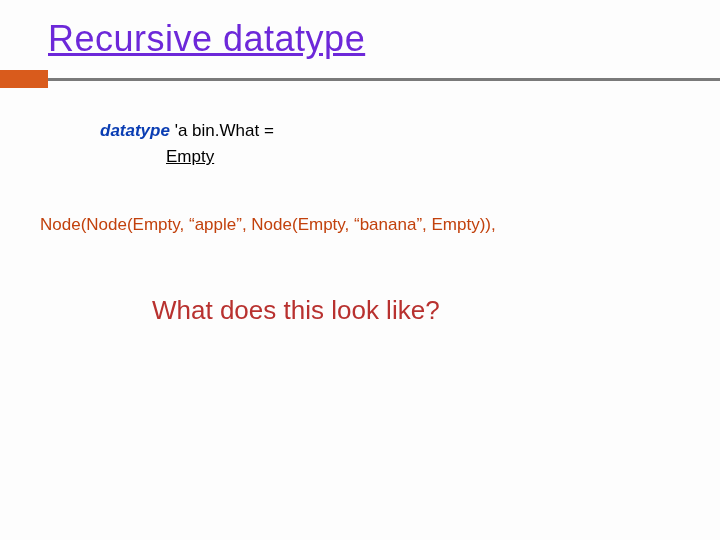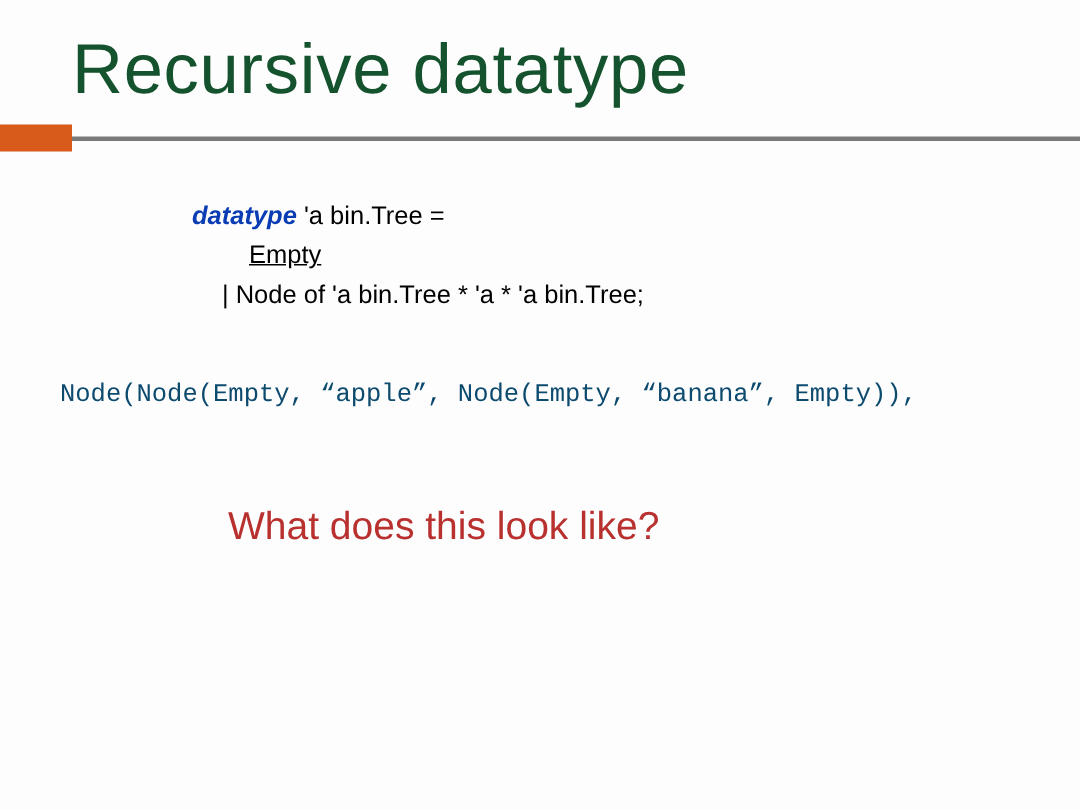--- a/index.html
+++ b/index.html
@@ -8,24 +8,25 @@
     height: 540px;
     background: #fdfdfd;
     font-family: Arial, sans-serif;
     position: relative;
     overflow: hidden;
   }
   .title-area {
     padding: 18px 0 10px 48px;
   }
   .title {
-    font-size: 47px;
+    font-size: 36px;
     font-weight: normal;
-    color: #14532d;
+    color: #6d28d9;
     letter-spacing: 0.5px;
+    text-decoration: underline;
   }
   .divider-row {
     display: flex;
     align-items: center;
     width: 100%;
   }
   .accent-block {
     width: 48px;
     height: 18px;
     background: #d95b1c;
@@ -39,30 +40,29 @@
     padding: 30px 0 0 100px;
     font-family: Verdana, Geneva, sans-serif;
     font-size: 17px;
     line-height: 1.55;
     color: #000;
   }
   .code-block .kw {
     color: #0a3db3;
     font-style: italic;
     font-weight: 600;
-    margin-left: 28px;
   }
   .code-block .line2 { padding-left: 66px; text-decoration: underline; }
   .code-block .line3 { padding-left: 48px; }
   .example-block {
     padding: 42px 0 0 40px;
-    font-family: Liberation Mono, monospace;
+    font-family: Liberation Sans, sans-serif;
     font-size: 17px;
     line-height: 1.45;
-    color: #0c4a6e;
+    color: #c2410c;
   }
   .example-block .indent { padding-left: 48px; }
   .question {
     padding: 58px 0 0 152px;
     font-size: 26px;
     color: #b8312f;
   }
 </style>
 </head>
 <body>
@@ -71,23 +71,22 @@
   <h1 class="title">Recursive datatype</h1>
 </div>
 
 <div class="divider-row">
   <div class="accent-block"></div>
   <div class="divider-line"></div>
 </div>
 
 <div class="code-block">
   <div>
-    <span class="kw">datatype</span><span> 'a bin.Tree =</span>
+    <span class="kw">datatype</span><span> 'a bin.What =</span>
   </div>
   <div class="line2">Empty</div>
-  <div class="line3">| Node of 'a bin.Tree * 'a * 'a bin.Tree;</div>
 </div>
 
 <div class="example-block">
   <div>Node(Node(Empty, “apple”, Node(Empty, “banana”, Empty)),</div>
 </div>
 
 <div class="question">What does this look like?</div>
 
 </body></html>

